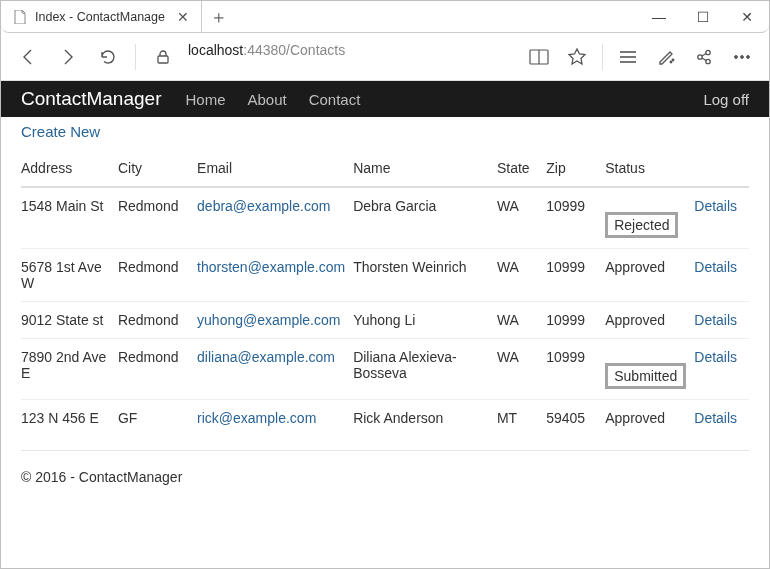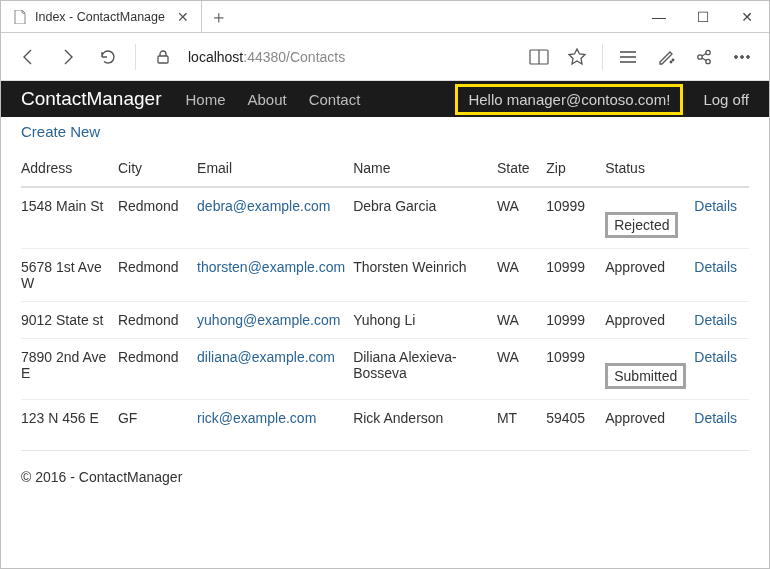--- a/index.html
+++ b/index.html
@@ -1,33 +1,33 @@
 <!DOCTYPE html>
 <html><head>
 <meta charset="utf-8">
 <style>
   * { box-sizing: border-box; }
   html, body { margin: 0; padding: 0; font-family: "Segoe UI", Arial, sans-serif; font-size: 14px; color: #333; }
   body { width: 770px; height: 569px; background: #fff; border: 1px solid #bfbfbf; overflow: hidden; }
 
   
-  .titlebar { height: 32px; display: flex; align-items: stretch; border-bottom: 1px solid #ccc; background: #fff; }
+  .titlebar { height: 32px; display: flex; align-items: stretch; border-bottom: 1px solid #ccc; background: #fff; border-radius: 8px; }
   .tab { display: flex; align-items: center; height: 32px; padding: 0 8px 0 12px; border-right: 1px solid #ccc; min-width: 200px; gap: 8px; font-size: 12.5px; color: #333; }
   .tab .doc-icon { width: 14px; height: 14px; display: inline-flex; align-items: center; justify-content: center; color:#666; }
   .tab .close { margin-left: auto; font-size: 14px; color: #555; padding: 0 4px; cursor: pointer; }
   .newtab { width: 34px; display: flex; align-items: center; justify-content: center; color: #666; font-size: 18px; cursor: pointer; }
   .winbtns { margin-left: auto; display: flex; }
   .winbtn { width: 44px; display:flex; align-items:center; justify-content:center; color:#444; font-size:14px; cursor:pointer; }
 
   
   .toolbar { height: 48px; display: flex; align-items: center; padding: 0 10px; gap: 6px; border-bottom: 1px solid #ddd; }
   .tbtn { width: 34px; height: 34px; display:flex; align-items:center; justify-content:center; color:#555; cursor:pointer; border-radius:2px; }
   .tbtn svg { stroke:#555; }
   .tsep { width: 1px; height: 26px; background: #e0e0e0; margin: 0 4px; }
-  .urlbox { flex: 0 0 auto; display:flex; align-items:center; height:30px; margin-left:2px; min-width: 260px; }
+  .urlbox { flex: 0 0 auto; display:flex; height:30px; margin-left:2px; min-width: 260px; }
   .url-host { color:#222; }
   .url-path { color:#888; }
   .tool-right { margin-left:auto; display:flex; align-items:center; gap:4px; }
 
   
   .navbar { background:#1b1b1b; color:#9d9d9d; height:36px; display:flex; align-items:center; padding:0 20px; font-size:15px; }
   .brand { color:#fff; font-size:19px; margin-right:24px; cursor:pointer; }
   .navlink { color:#bdbdbd; margin-right:22px; cursor:pointer; }
   .nav-right { margin-left:auto; display:flex; align-items:center; gap:20px; }
   .hello { border:3px solid #ffde00; padding:4px 10px; color:#d0d0d0; }
@@ -149,21 +149,20 @@
     </div>
   </div>
 </div>
 
 <div class="navbar">
   <span class="brand">ContactManager</span>
   <span class="navlink">Home</span>
   <span class="navlink">About</span>
   <span class="navlink">Contact</span>
   <div class="nav-right">
-    <span class="hello">Hello manager@contoso.com!</span>
     <span class="logoff">Log off</span>
   </div>
 </div>
 
 <div class="content">
   <span class="create-link link">Create New</span>
 
   <table>
     <thead>
       <tr>

